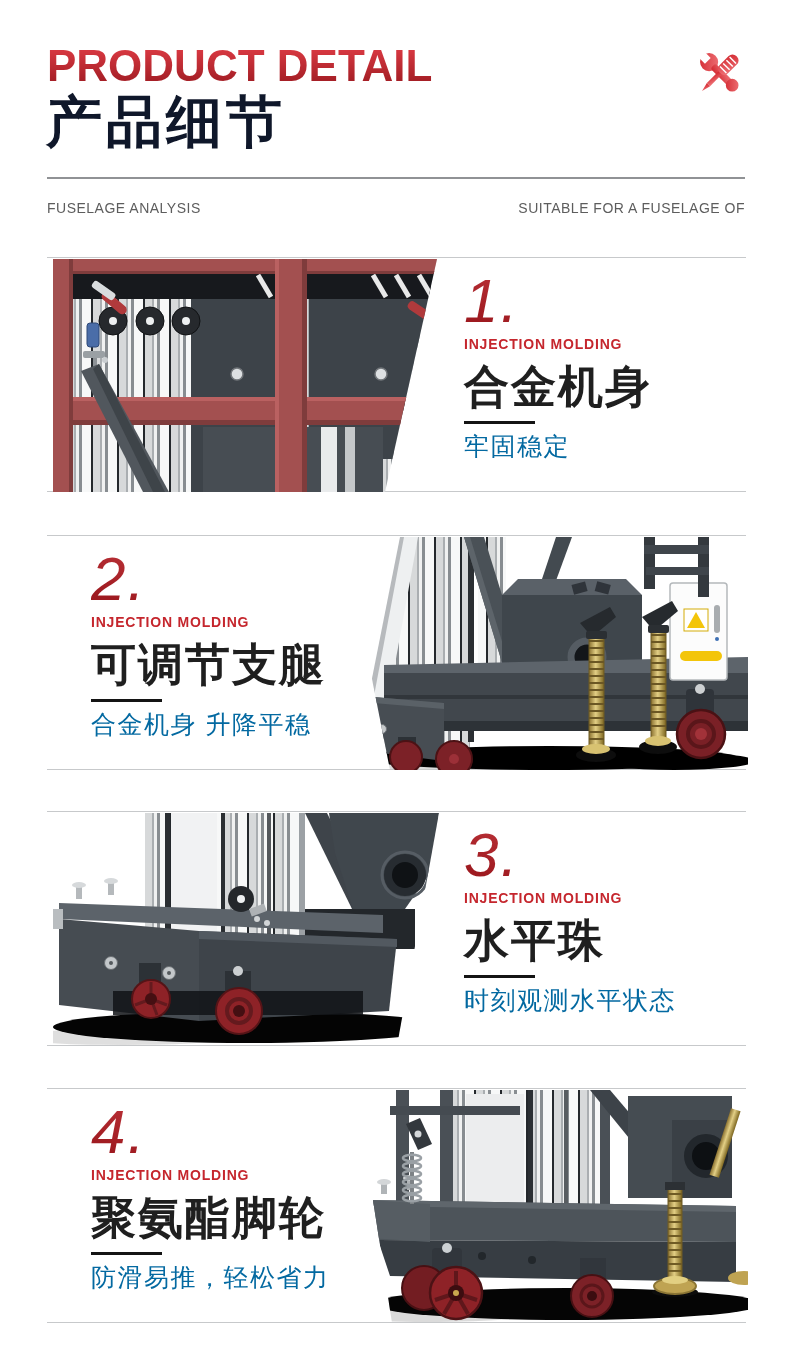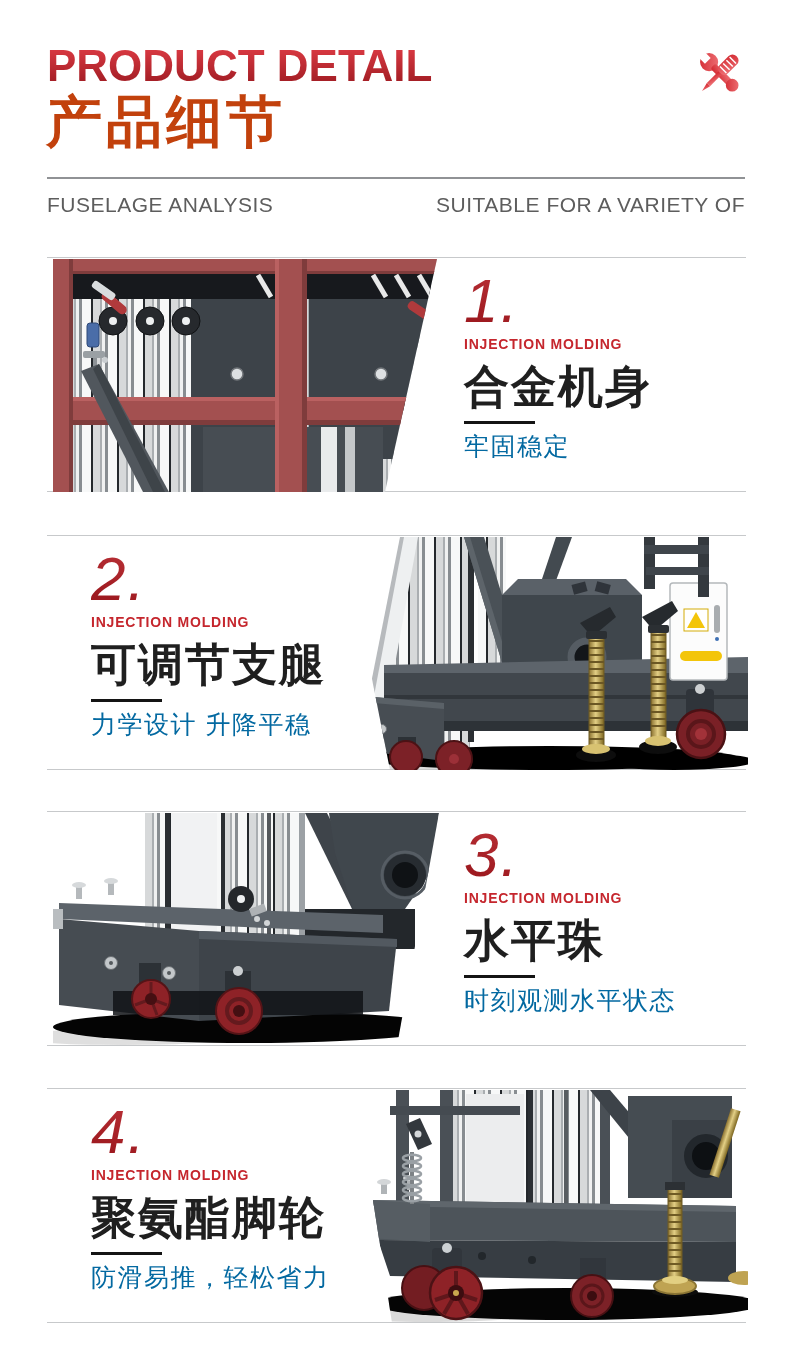--- a/index.html
+++ b/index.html
@@ -7,29 +7,29 @@
   .page { position:relative; width:790px; height:1352px; background:#fff; overflow:hidden; }
 
   
   .title-en {
     position:absolute; left:47px; top:44px;
     font-size:44px; font-weight:bold; letter-spacing:0px;
     color:#c22329; line-height:1;
   }
   .title-zh {
     position:absolute; left:46px; top:94px;
-    font-size:56px; font-weight:900; color:#c2410c;
+    font-size:56px; font-weight:900; color:#0f172a;
     letter-spacing:4px; line-height:1;
   }
   .tools-icon { position:absolute; right:40px; top:44px; width:60px; height:58px; }
   .header-rule { position:absolute; left:47px; right:45px; top:177px; height:2px; background:#909295; }
   .caption-row {
-    position:absolute; left:47px; right:45px; top:193px;
+    position:absolute; left:47px; right:45px; top:200px;
     display:flex; justify-content:space-between;
-    font-size:21px; color:#5d5d5d; letter-spacing:0.5px;
+    font-size:14px; color:#5d5d5d; letter-spacing:0.5px;
   }
 
   
   .section {
     position:absolute; left:47px; width:699px; height:235px;
     border-top:1px solid #c7c9cb; border-bottom:1px solid #c7c9cb;
   }
   .s1 { top:257px; } .s2 { top:535px; } .s3 { top:811px; } .s4 { top:1088px; }
 
   .photo { position:absolute; top:1px; height:233px; }
@@ -106,21 +106,21 @@
           <line x1="27" y1="27" x2="37" y2="27"></line>
       </g>
       <rect x="29.5" y="32" width="5" height="18" fill="url(#redg)"></rect>
       <polygon points="29.5,50 34.5,50 32,60" fill="url(#redg)"></polygon>
     </g>
   </svg>
 
   <div class="header-rule"></div>
   <div class="caption-row">
     <span>FUSELAGE ANALYSIS</span>
-    <span>SUITABLE FOR A VARIETY OF</span>
+    <span>SUITABLE FOR A FUSELAGE OF</span>
   </div>
 
   <div class="section s1">
     <svg class="photo photo-left" width="400" height="233" viewBox="0 0 400 233">
       <defs>
         <pattern id="alu1" width="26" height="8" patternUnits="userSpaceOnUse">
           <rect width="26" height="8" fill="#ededee"></rect>
             <rect width="3" height="8" fill="#888d91"></rect>
           <rect x="3" width="9" height="8" fill="#f7f8f8"></rect>
             <rect x="12" width="2" height="8" fill="#24282c"></rect>
@@ -188,21 +188,21 @@
       <div class="sub">牢固稳定</div>
     </div>
   </div>
 
   <div class="section s2">
     <div class="txt txt-left">
       <div class="num">2.</div>
       <div class="eyebrow">INJECTION MOLDING</div>
       <div class="zh-head">可调节支腿</div>
       <div class="rule"></div>
-      <div class="sub">力学设计 升降平稳</div>
+      <div class="sub">合金机身 升降平稳</div>
     </div>
     <svg class="photo photo-right" width="404" height="233" viewBox="0 0 404 233">
       <defs>
         <pattern id="alu2" width="26" height="8" patternUnits="userSpaceOnUse">
           <rect width="26" height="8" fill="#ededee"></rect>
             <rect width="3" height="8" fill="#888d91"></rect>
           <rect x="3" width="9" height="8" fill="#f7f8f8"></rect>
             <rect x="12" width="2" height="8" fill="#24282c"></rect>
           <rect x="14" width="7" height="8" fill="#d7d9da"></rect>
             <rect x="21" width="2" height="8" fill="#aaaeb1"></rect>

